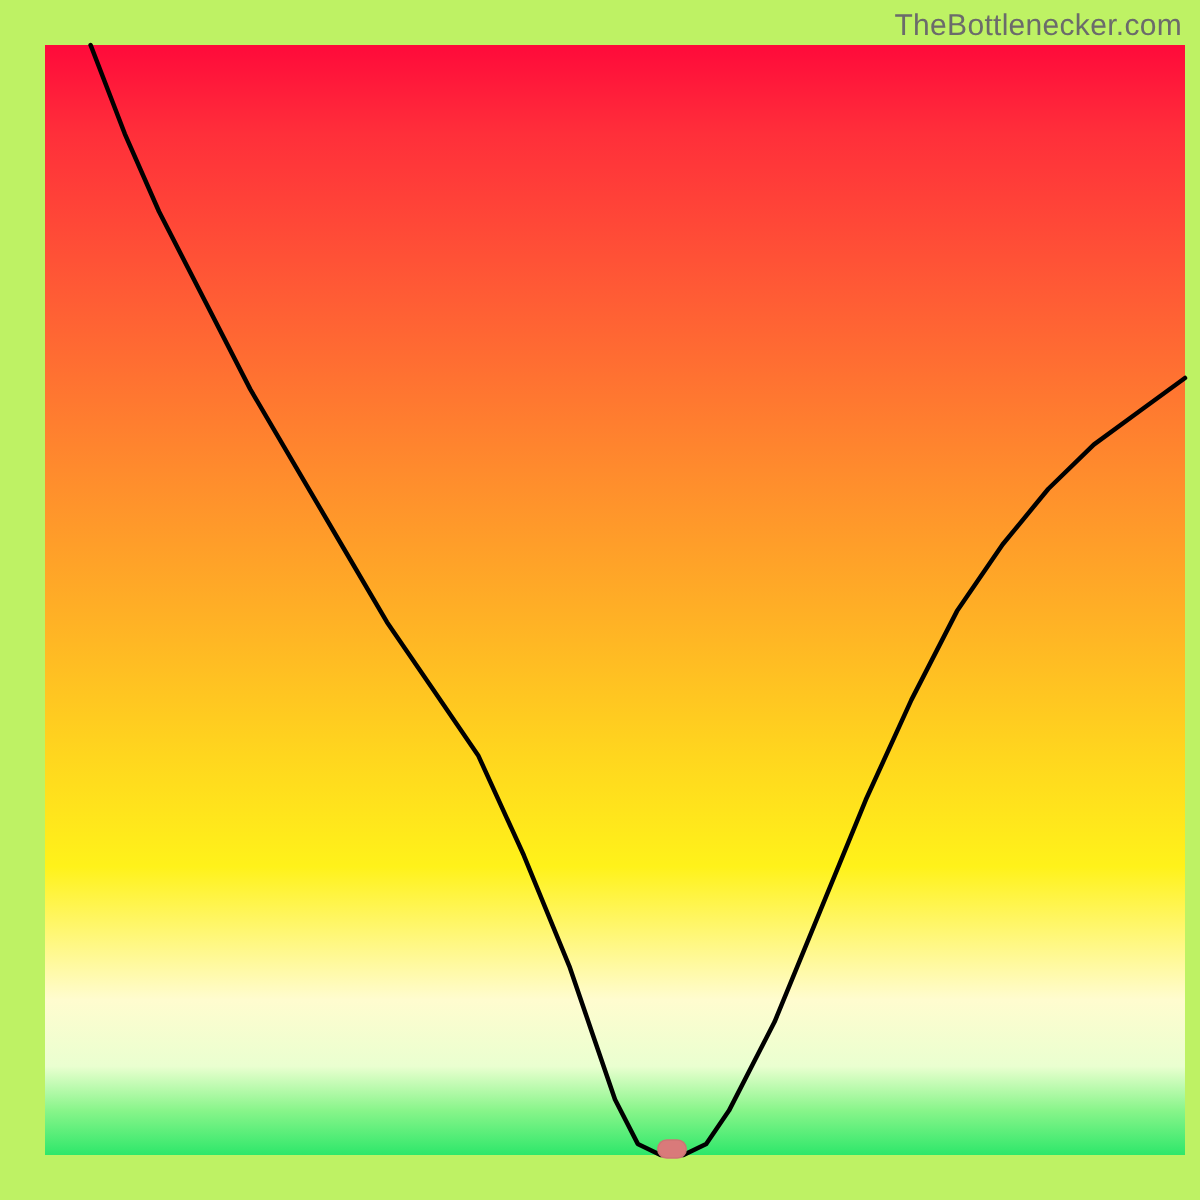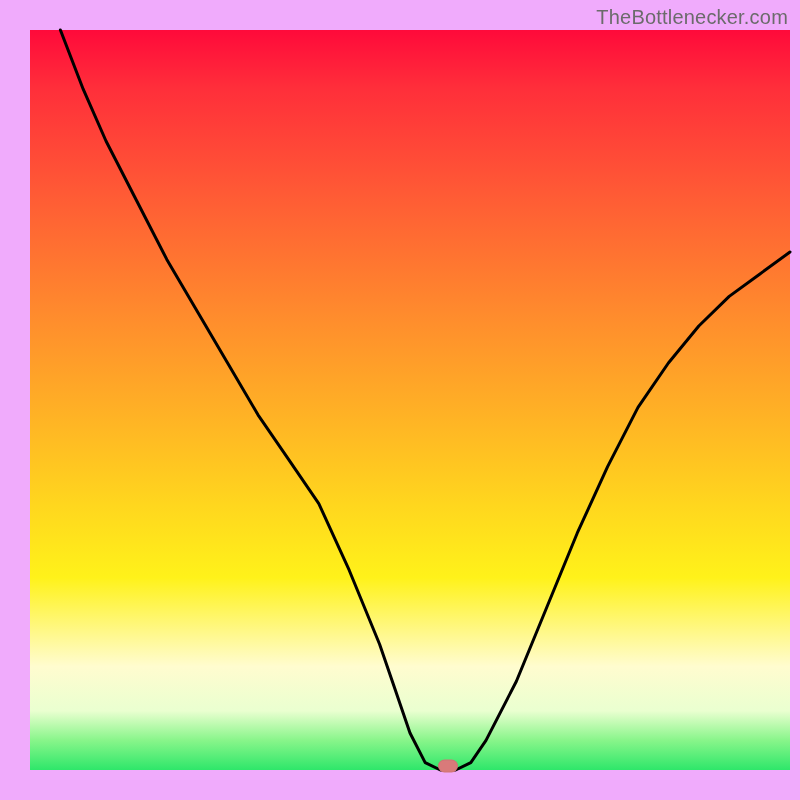--- a/index.html
+++ b/index.html
@@ -8,21 +8,21 @@
     background: #000;
     width: 800px;
     height: 800px;
     overflow: hidden;
     position: relative;
     font-family: Arial, Helvetica, sans-serif;
   }
   .frame {
     position: absolute;
     inset: 0;
-    background: #f0abfc;
+    background: #bef264;
   }
   .plot-area {
     position: absolute;
     left: 30px;
     top: 30px;
     width: 760px;
     height: 740px;
     
     background: linear-gradient(
       to bottom,

